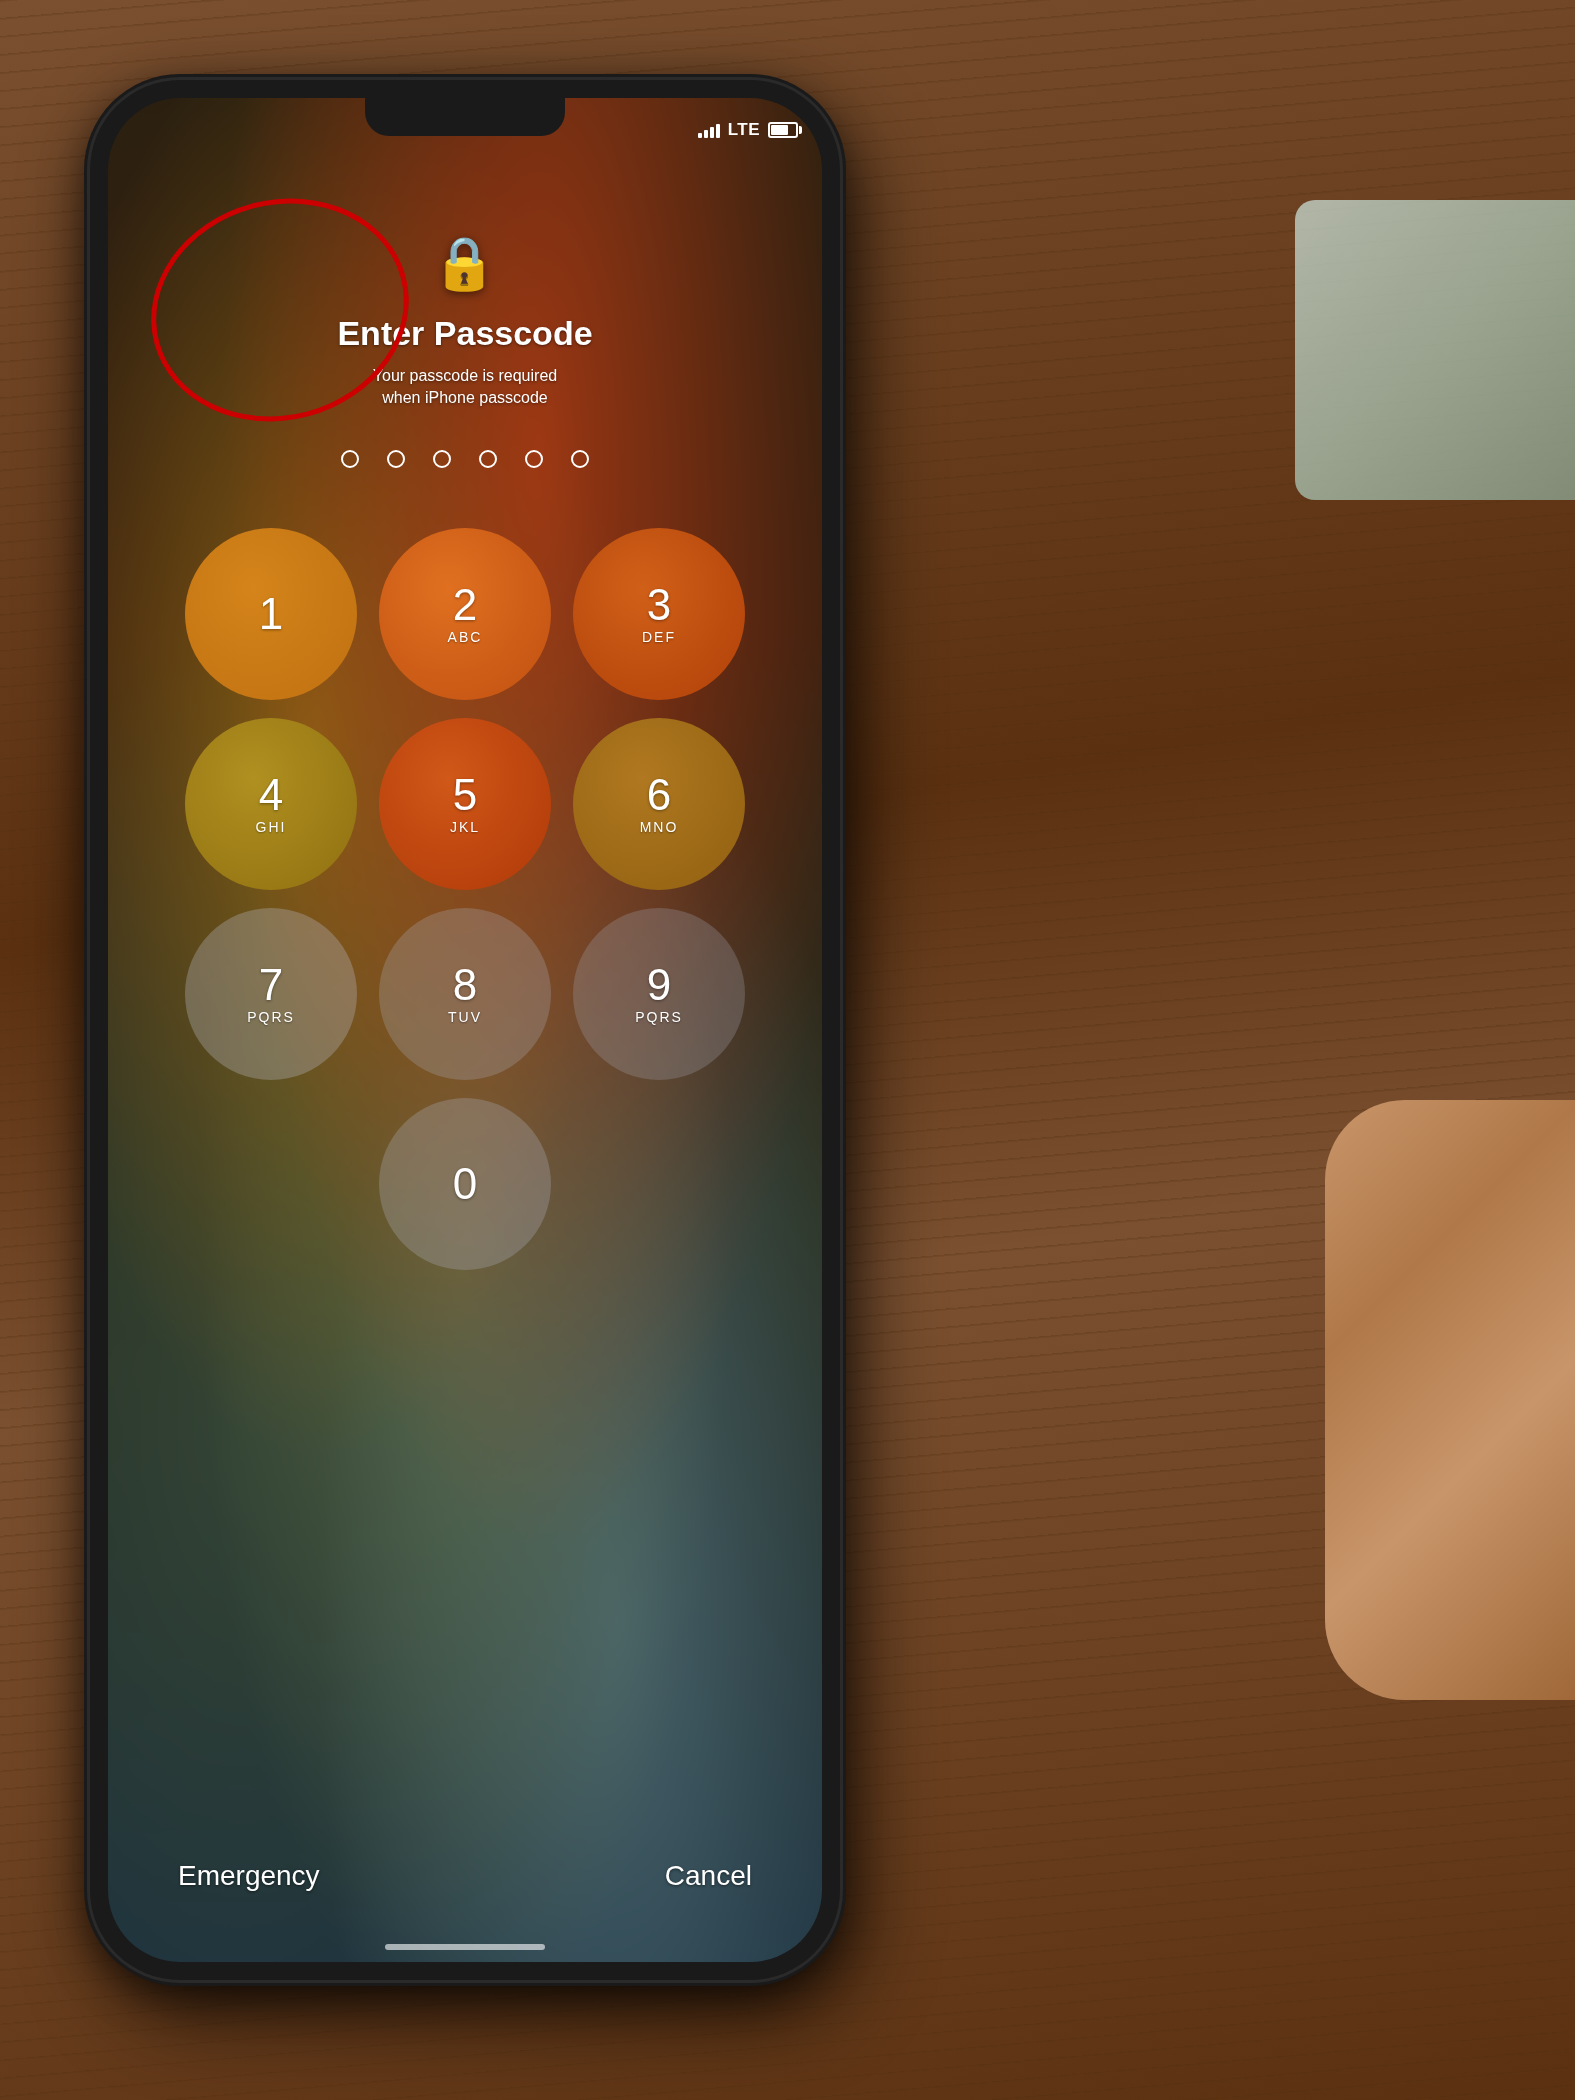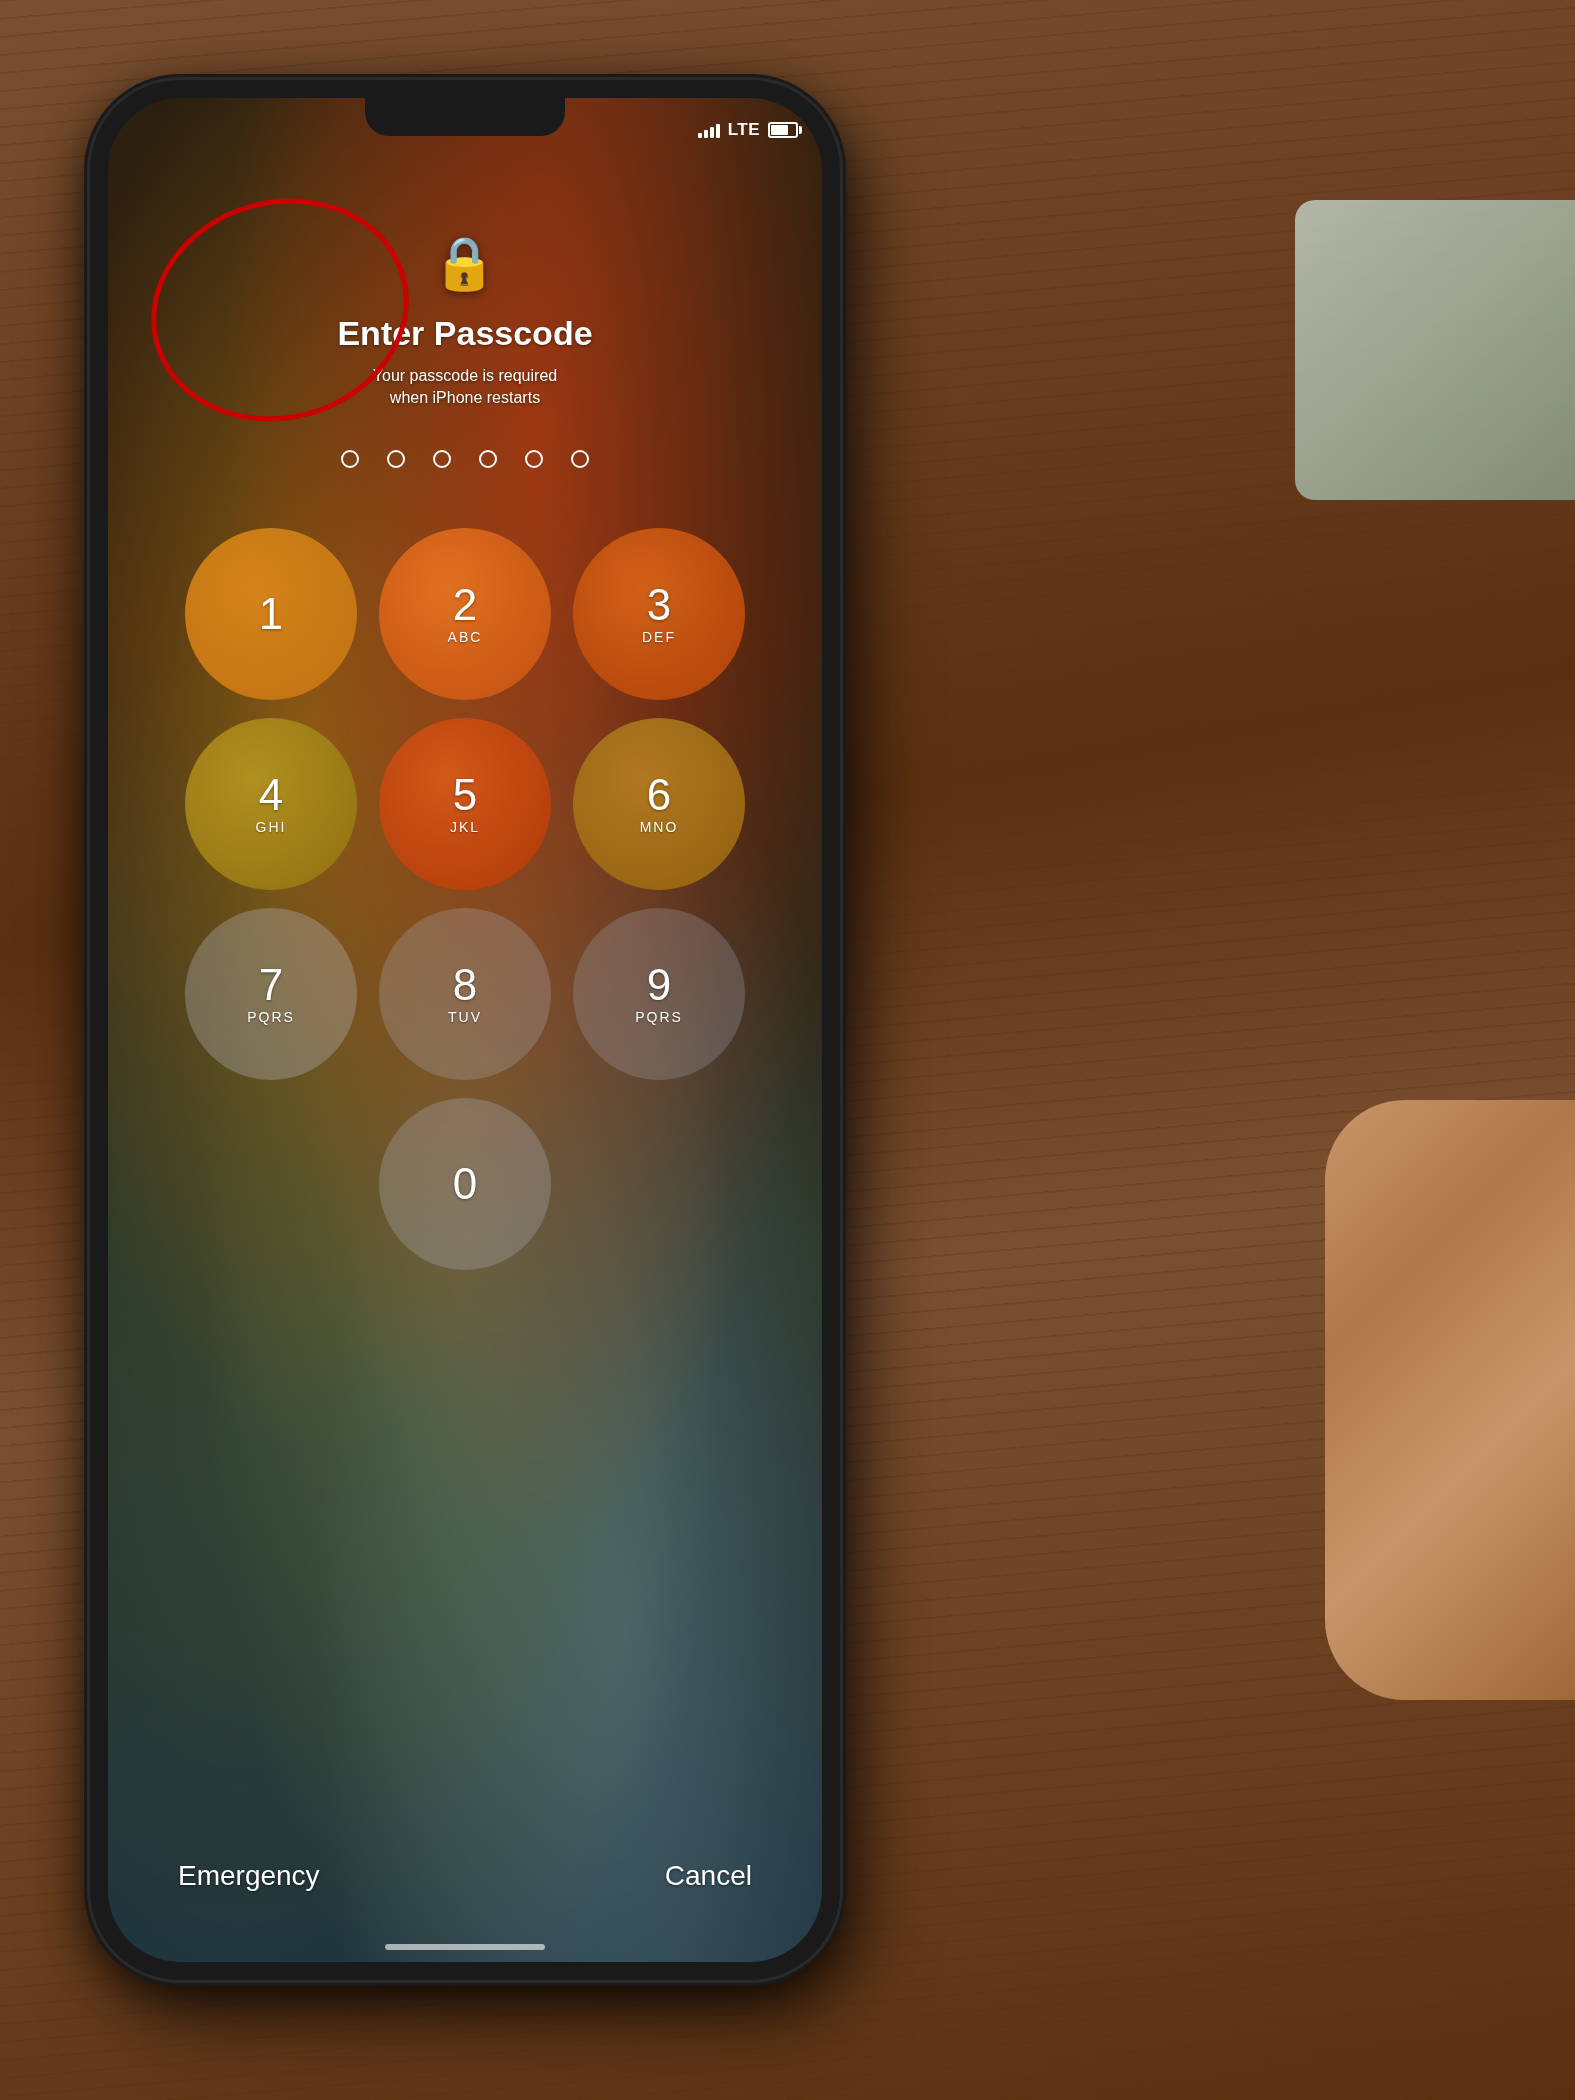--- a/index.html
+++ b/index.html
@@ -390,21 +390,21 @@
       <div class="lock-content">
 
         <div class="lock-icon-container">
           <div class="lock-icon">🔒</div>
         </div>
 
         <div class="passcode-title">Enter Passcode</div>
 
         <div class="passcode-subtitle">
           <span>Your passcode is required</span><br>
-          <span>when iPhone restarts</span>
+          <span>when iPhone passcode</span>
         </div>
 
         <div class="passcode-dots">
           <div class="passcode-dot"></div>
           <div class="passcode-dot"></div>
           <div class="passcode-dot"></div>
           <div class="passcode-dot"></div>
           <div class="passcode-dot"></div>
           <div class="passcode-dot"></div>
         </div>

